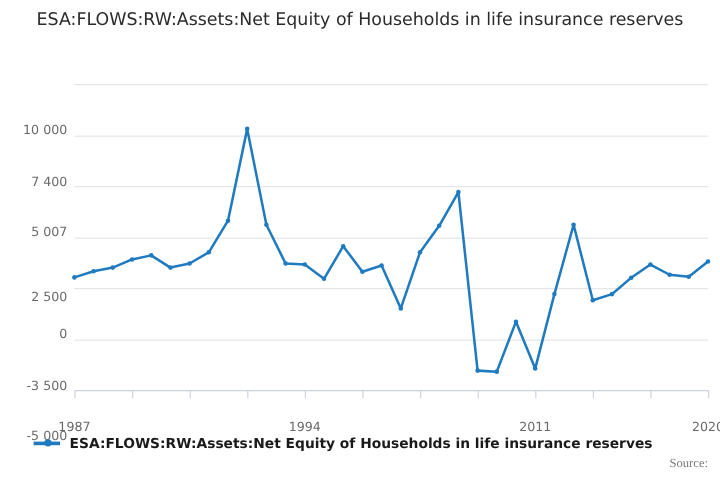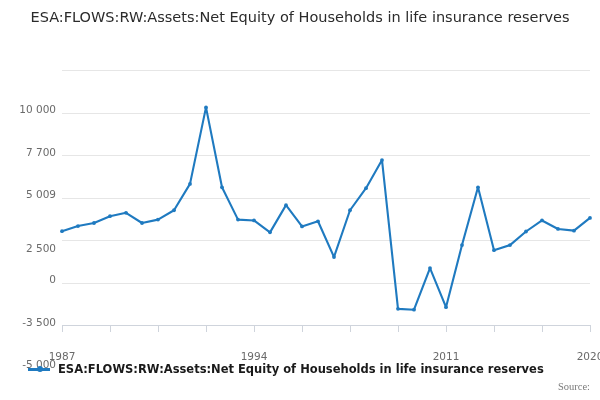--- a/index.html
+++ b/index.html
@@ -145,22 +145,22 @@
 </style>
 </head>
 <body>
 
 <div id="chart-root">
 
   <div class="chart-title">ESA:FLOWS:RW:Assets:Net Equity of Households in life insurance reserves</div>
 
   <div class="ytick-wrap">
       <div class="ytick-label" style="top: -7px;">10 000</div>
-      <div class="ytick-label" style="top: 35.5px;">7 700</div>
-      <div class="ytick-label" style="top: 78px;">5 009</div>
+      <div class="ytick-label" style="top: 35.5px;">7 400</div>
+      <div class="ytick-label" style="top: 78px;">5 007</div>
       <div class="ytick-label" style="top: 132px;">2 500</div>
       <div class="ytick-label" style="top: 163px;">0</div>
       <div class="ytick-label" style="top: 205.5px;">-3 500</div>
       <div class="ytick-label" style="top: 248px;">-5 000</div>
     </div>
 
   <div class="plot-area">
       <div class="gridline" style="top: 0px;"></div>
       <div class="gridline" style="top: 42.5px;"></div>
       <div class="gridline" style="top: 85px;"></div>

